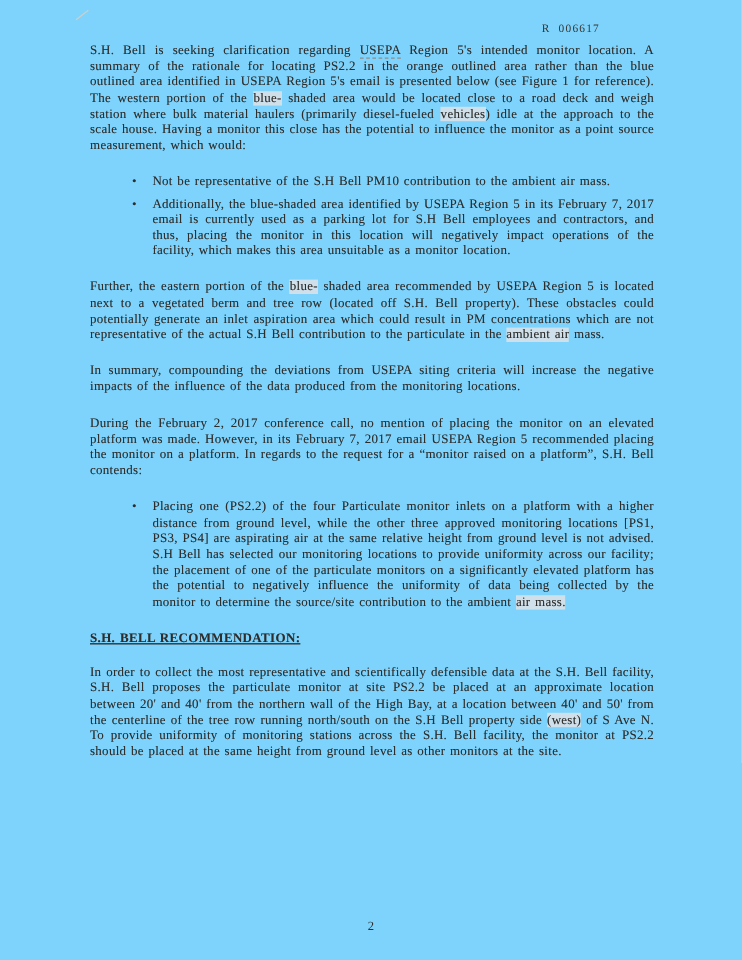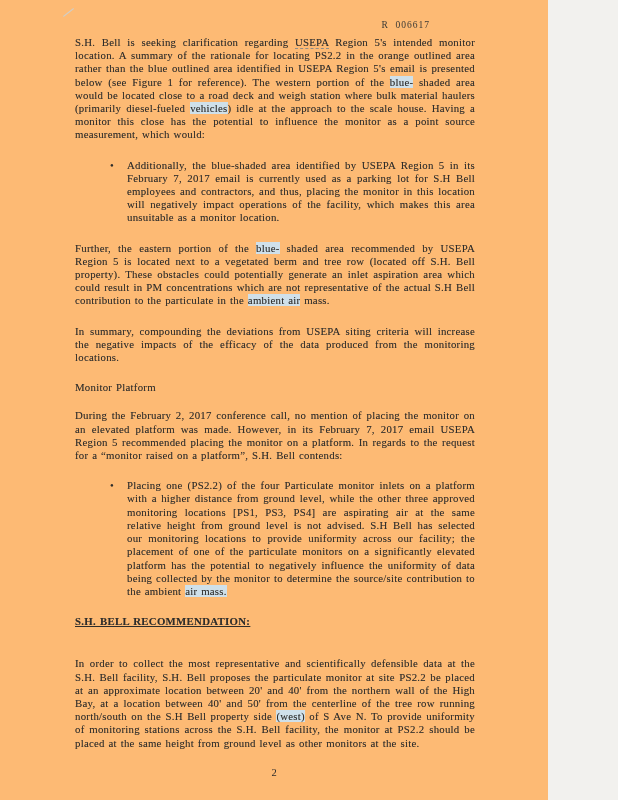--- a/index.html
+++ b/index.html
@@ -1,23 +1,23 @@
 <!DOCTYPE html>
 <html><head>
 <meta charset="utf-8">
 <style>
   * { margin: 0; padding: 0; box-sizing: border-box; }
   html, body { width: 618px; height: 800px; }
   body { background: #f2f1ee; font-family: "Liberation Serif", serif; }
 
   .page {
     position: relative;
-    width: 548px;
+    width: 618px;
     height: 800px;
-    background: #fdba74;
+    background: #7dd3fc;
     color: #2e2d2b;
     overflow: hidden;
   }
 
   .doc-id {
     position: absolute;
     top: 20px;
     right: 118px;
     font-size: 9.5px;
     letter-spacing: 1px;
@@ -64,21 +64,21 @@
     position: absolute;
     left: 35px;
     top: 0;
   }
 
   .heading-plain { margin-bottom: 15px; }
   .heading-bold {
     font-weight: bold;
     text-decoration: underline;
     letter-spacing: 0.3px;
-    margin-bottom: 29px;
+    margin-bottom: 15px;
   }
 
   
   .hl { background: #cfe0ea; }
   .du { border-bottom: 1px dashed #8d8d89; }
   .un { }
 
   .page-number {
     position: absolute;
     bottom: 22px;
@@ -96,28 +96,28 @@
 
   <div class="scan-mark"></div>
 
   <div class="doc-id">R  006617</div>
 
   <div class="doc-body">
 
     <p class="para"><span>S.H. Bell is seeking clarification regarding </span><span class="du">USEPA</span><span> Region 5's intended monitor location.  A summary of the rationale for locating PS2.2 in the orange outlined area rather than the blue outlined area identified in USEPA Region 5's email is presented below (see Figure 1 for reference). The western portion of the </span><span class="hl">blue-</span><span> shaded area would be located close to a road deck and weigh station where bulk material haulers (primarily diesel-fueled </span><span class="hl">vehicles</span><span>) idle at the approach to the scale house.  Having a monitor this close has the potential to influence the monitor as a point source measurement, which would:</span></p>
 
     <ul class="bullets">
+      <li><span>Not be representative of the S.H Bell PM10 contribution to the ambient air mass.</span></li>
       <li><span>Additionally, the blue-shaded area identified by USEPA Region 5 in its February 7, 2017 email is currently used as a parking lot for S.H Bell employees and contractors, and thus, placing the monitor in this location will negatively impact operations of the facility, which makes this area unsuitable as a monitor location.</span></li>
     </ul>
 
     <p class="para"><span>Further, the eastern portion of the </span><span class="hl">blue-</span><span> shaded area recommended by USEPA Region 5 is located next to a vegetated berm and tree row (located off S.H. Bell property).  These obstacles could potentially generate an inlet aspiration area which could result in PM concentrations which are not representative of the actual S.H Bell contribution to the particulate in the </span><span class="hl">ambient air</span><span> mass.</span></p>
 
-    <p class="para"><span>In summary, compounding the deviations from USEPA siting criteria will increase the negative impacts of the efficacy of the data produced from the monitoring locations.</span></p>
+    <p class="para"><span>In summary, compounding the deviations from USEPA siting criteria will increase the negative impacts of the influence of the data produced from the monitoring locations.</span></p>
 
-    <p class="para heading-plain">Monitor Platform</p>
 
     <p class="para"><span>During the February 2, 2017 conference call, no mention of placing the monitor on an elevated platform was made.  However, in its February 7, 2017 email USEPA Region 5 recommended placing the monitor on a platform.  In regards to the request for a “monitor raised on a platform”, S.H. Bell contends:</span></p>
 
     <ul class="bullets">
       <li><span>Placing one (PS2.2) of the four Particulate monitor inlets on a platform with a higher distance from ground level, while the other three approved monitoring locations [PS1, PS3, PS4] are aspirating air at the same relative height from ground level is not advised.  S.H Bell has selected our monitoring locations to provide uniformity across our facility; the placement of one of the particulate monitors on a </span><span class="un">significantly</span><span> elevated platform has the potential to negatively influence the uniformity of data being collected by the monitor to determine the source/site contribution to the ambient </span><span class="hl">air mass.</span></li>
     </ul>
 
     <p class="para heading-bold">S.H. BELL RECOMMENDATION:</p>
 
     <p class="para"><span>In order to collect the most representative and scientifically defensible data at the S.H. Bell facility, S.H. Bell proposes the particulate monitor at site PS2.2 be placed at an approximate location between 20' and 40' from the northern wall of the High Bay, at a location between 40' and 50' from the centerline of the tree row running north/south on the S.H Bell property side </span><span class="hl">(west)</span><span> of S Ave N. To provide uniformity of monitoring stations across the S.H. Bell facility, the monitor at PS2.2 should be placed at the same height from ground level as other monitors at the site.</span></p>

